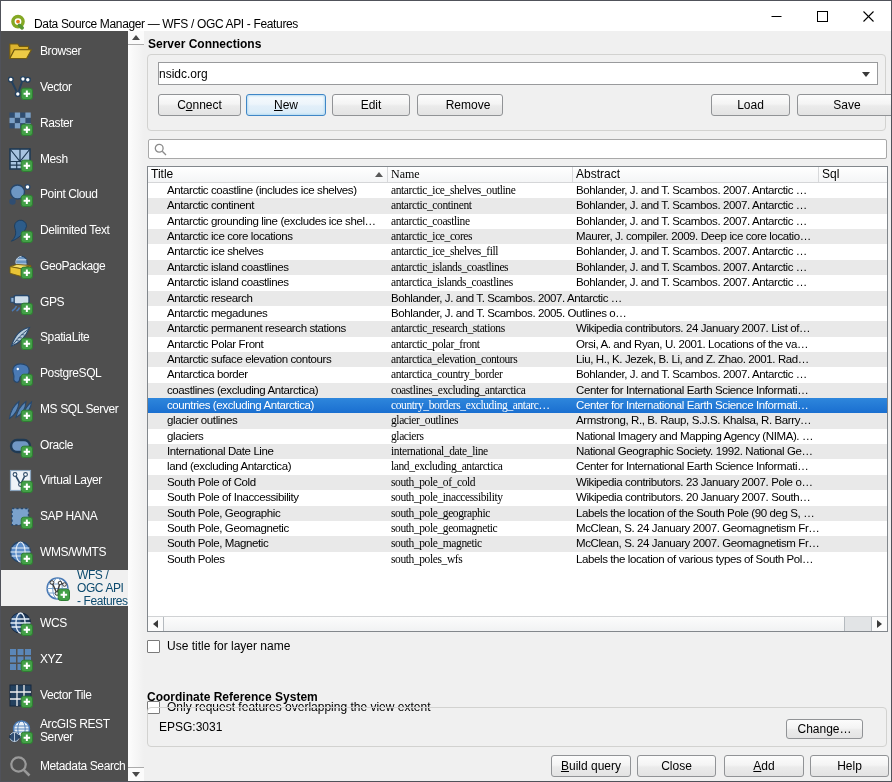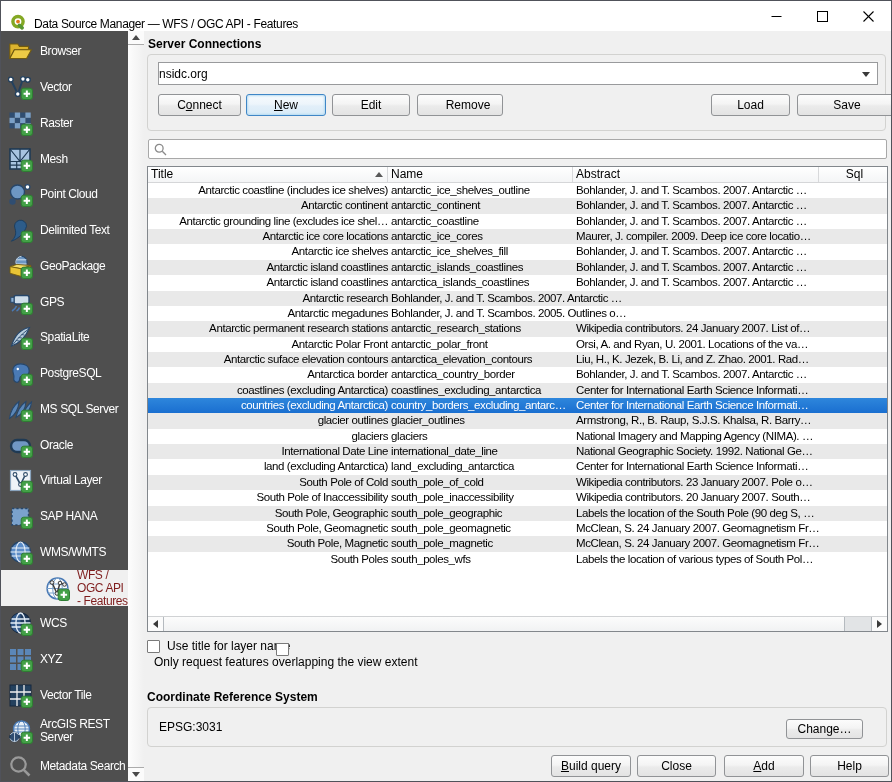--- a/index.html
+++ b/index.html
@@ -10,21 +10,21 @@
 
 .titlebar { position:absolute; left:0; top:0; width:890px; height:30px; background:#ffffff; display:flex; align-items:flex-end; }
 .app-icon { width:17px; height:17px; margin-left:9px; flex:none; }
 .title-text { margin-left:7px; font-size:12px; letter-spacing:-0.35px; white-space:nowrap; }
 .caption-buttons { position:absolute; right:0; top:0; height:30px; display:flex; }
 .caption-btn { width:46px; height:30px; display:flex; align-items:center; justify-content:center; background:#fff; }
 
 
 .sidebar { position:absolute; left:0; top:30px; width:127px; height:750px; background:#4f4f4f; overflow:hidden; padding-top:3px; }
 .side-item { height:35.75px; display:flex; align-items:center; padding-left:7px; color:#fff; cursor:default; }
-.side-item.selected { background:#f0f0f0; color:#7f1d1d;padding-left:44px; }
+.side-item.selected { background:#f0f0f0; color:#0c4a6e;padding-left:44px; }
 .side-icon { width:25px; height:25px; flex:none; margin-right:7px; position:relative; }
 .side-icon svg { display:block; }
 .side-label { font-size:12px; line-height:13px; letter-spacing:-0.4px; }
 
 
 .side-scroll { position:absolute; left:127px; top:30px; width:16px; height:750px; background:#f1f1f1; }
 .ss-btn { position:absolute; left:0; width:16px; height:14px; background:#fbfbfb; display:flex; align-items:center; justify-content:center; }
 .ss-up { top:0; border-bottom:1px solid #ababab; }
 .ss-down { bottom:0; border-top:1px solid #ababab; }
 .ss-thumb { position:absolute; left:0; top:14px; width:16px; height:722px; background:linear-gradient(90deg,#fdfdfd,#f0f0f0); }
@@ -47,33 +47,33 @@
 
 
 .search { position:absolute; left:147px; top:138px; width:739px; height:20px; background:#fff;
   border:1px solid #a8a8a8; border-radius:2px; display:flex; align-items:center; }
 .search input { border:none; outline:none; flex:1; height:16px; font-size:12px; font-family:inherit; background:transparent; }
 
 
 .table { position:absolute; left:146px; top:165px; width:741px; height:466px; border:1px solid #82878c; background:#fff; }
 .thead { display:flex; height:16px; background:linear-gradient(180deg,#ffffff,#f4f5f6); border-bottom:1px solid #d5d6d8; }
 .th { position:relative; font-size:12px; line-height:15px; padding-left:3px; border-right:1px solid #d8d9db; white-space:nowrap; overflow:hidden; }
-.th:last-child { border-right:none;text-align:center; }
+.th:last-child { border-right:none; }
 .w-title { width:240px; flex:none; }
-.w-name { width:185px; flex:none; }
+.w-name { width:185px; flex:none;font-family:Liberation Serif, serif; }
 .w-abstract { width:246px; flex:none; }
 .w-sql { flex:1; }
 .sort-arrow { position:absolute; right:4px; top:5px; width:0; height:0;
   border-left:4.5px solid transparent; border-right:4.5px solid transparent; border-bottom:5px solid #595959; }
 .tbody { height:384px; overflow:hidden; }
 .trow { display:flex; height:15.36px; line-height:15.4px; font-size:11.5px; letter-spacing:-0.4px; }
 .trow.alt { background:#e9e9e9; }
 .trow.selected { background:linear-gradient(180deg,#2e86dc,#1a6fd0); color:#fff; }
 .td { white-space:nowrap; overflow:hidden; padding-left:3px; }
-.td.w-title { padding-left:30px;text-align:right; }
+.td.w-title { padding-left:19px; }
 
 
 .hscroll { position:absolute; left:0; bottom:0; width:739px; height:15px; background:#e2e4e6; border-top:1px solid #d0d2d4; }
 .hs-btn { position:absolute; top:0; width:16px; height:14px; background:#fbfbfb; display:flex; align-items:center; justify-content:center; }
 .hs-left { left:0; border-right:1px solid #b5babf; }
 .hs-right { right:0; border-left:1px solid #b5babf; }
 .hs-thumb { position:absolute; left:16px; top:0; width:681px; height:14px;
   background:linear-gradient(180deg,#fcfcfc,#f1f2f3); border-right:1px solid #b5babf; }
 .tri-left { width:0; height:0; border-top:4px solid transparent; border-bottom:4px solid transparent; border-right:5px solid #3a3a3a; }
 .tri-right { width:0; height:0; border-top:4px solid transparent; border-bottom:4px solid transparent; border-left:5px solid #3a3a3a; }
@@ -661,21 +661,21 @@
       <div class="hs-btn hs-right">
           <span class="tri-right"></span>
         </div>
     </div>
   </div>
 
   <div class="checkrow" style="top:639px;">
     <span class="checkbox"></span>
     <span class="checklabel">Use title for layer name</span>
   </div>
-  <div class="checkrow" style="top:642px;flex-direction:column;">
+  <div class="checkrow" style="top:700px;">
     <span class="checkbox"></span>
     <span class="checklabel">Only request features overlapping the view extent</span>
   </div>
 
   <div class="bold-label" style="left:146px; top:689px;">Coordinate Reference System</div>
   <div class="groupbox" style="left:146px; top:706px; width:740px; height:40px;"></div>
   <div class="crs-value">EPSG:3031</div>
   <div class="btn" style="left:785px; top:718px; width:77px; height:20px;">
       <span>Change…</span>
     </div>

